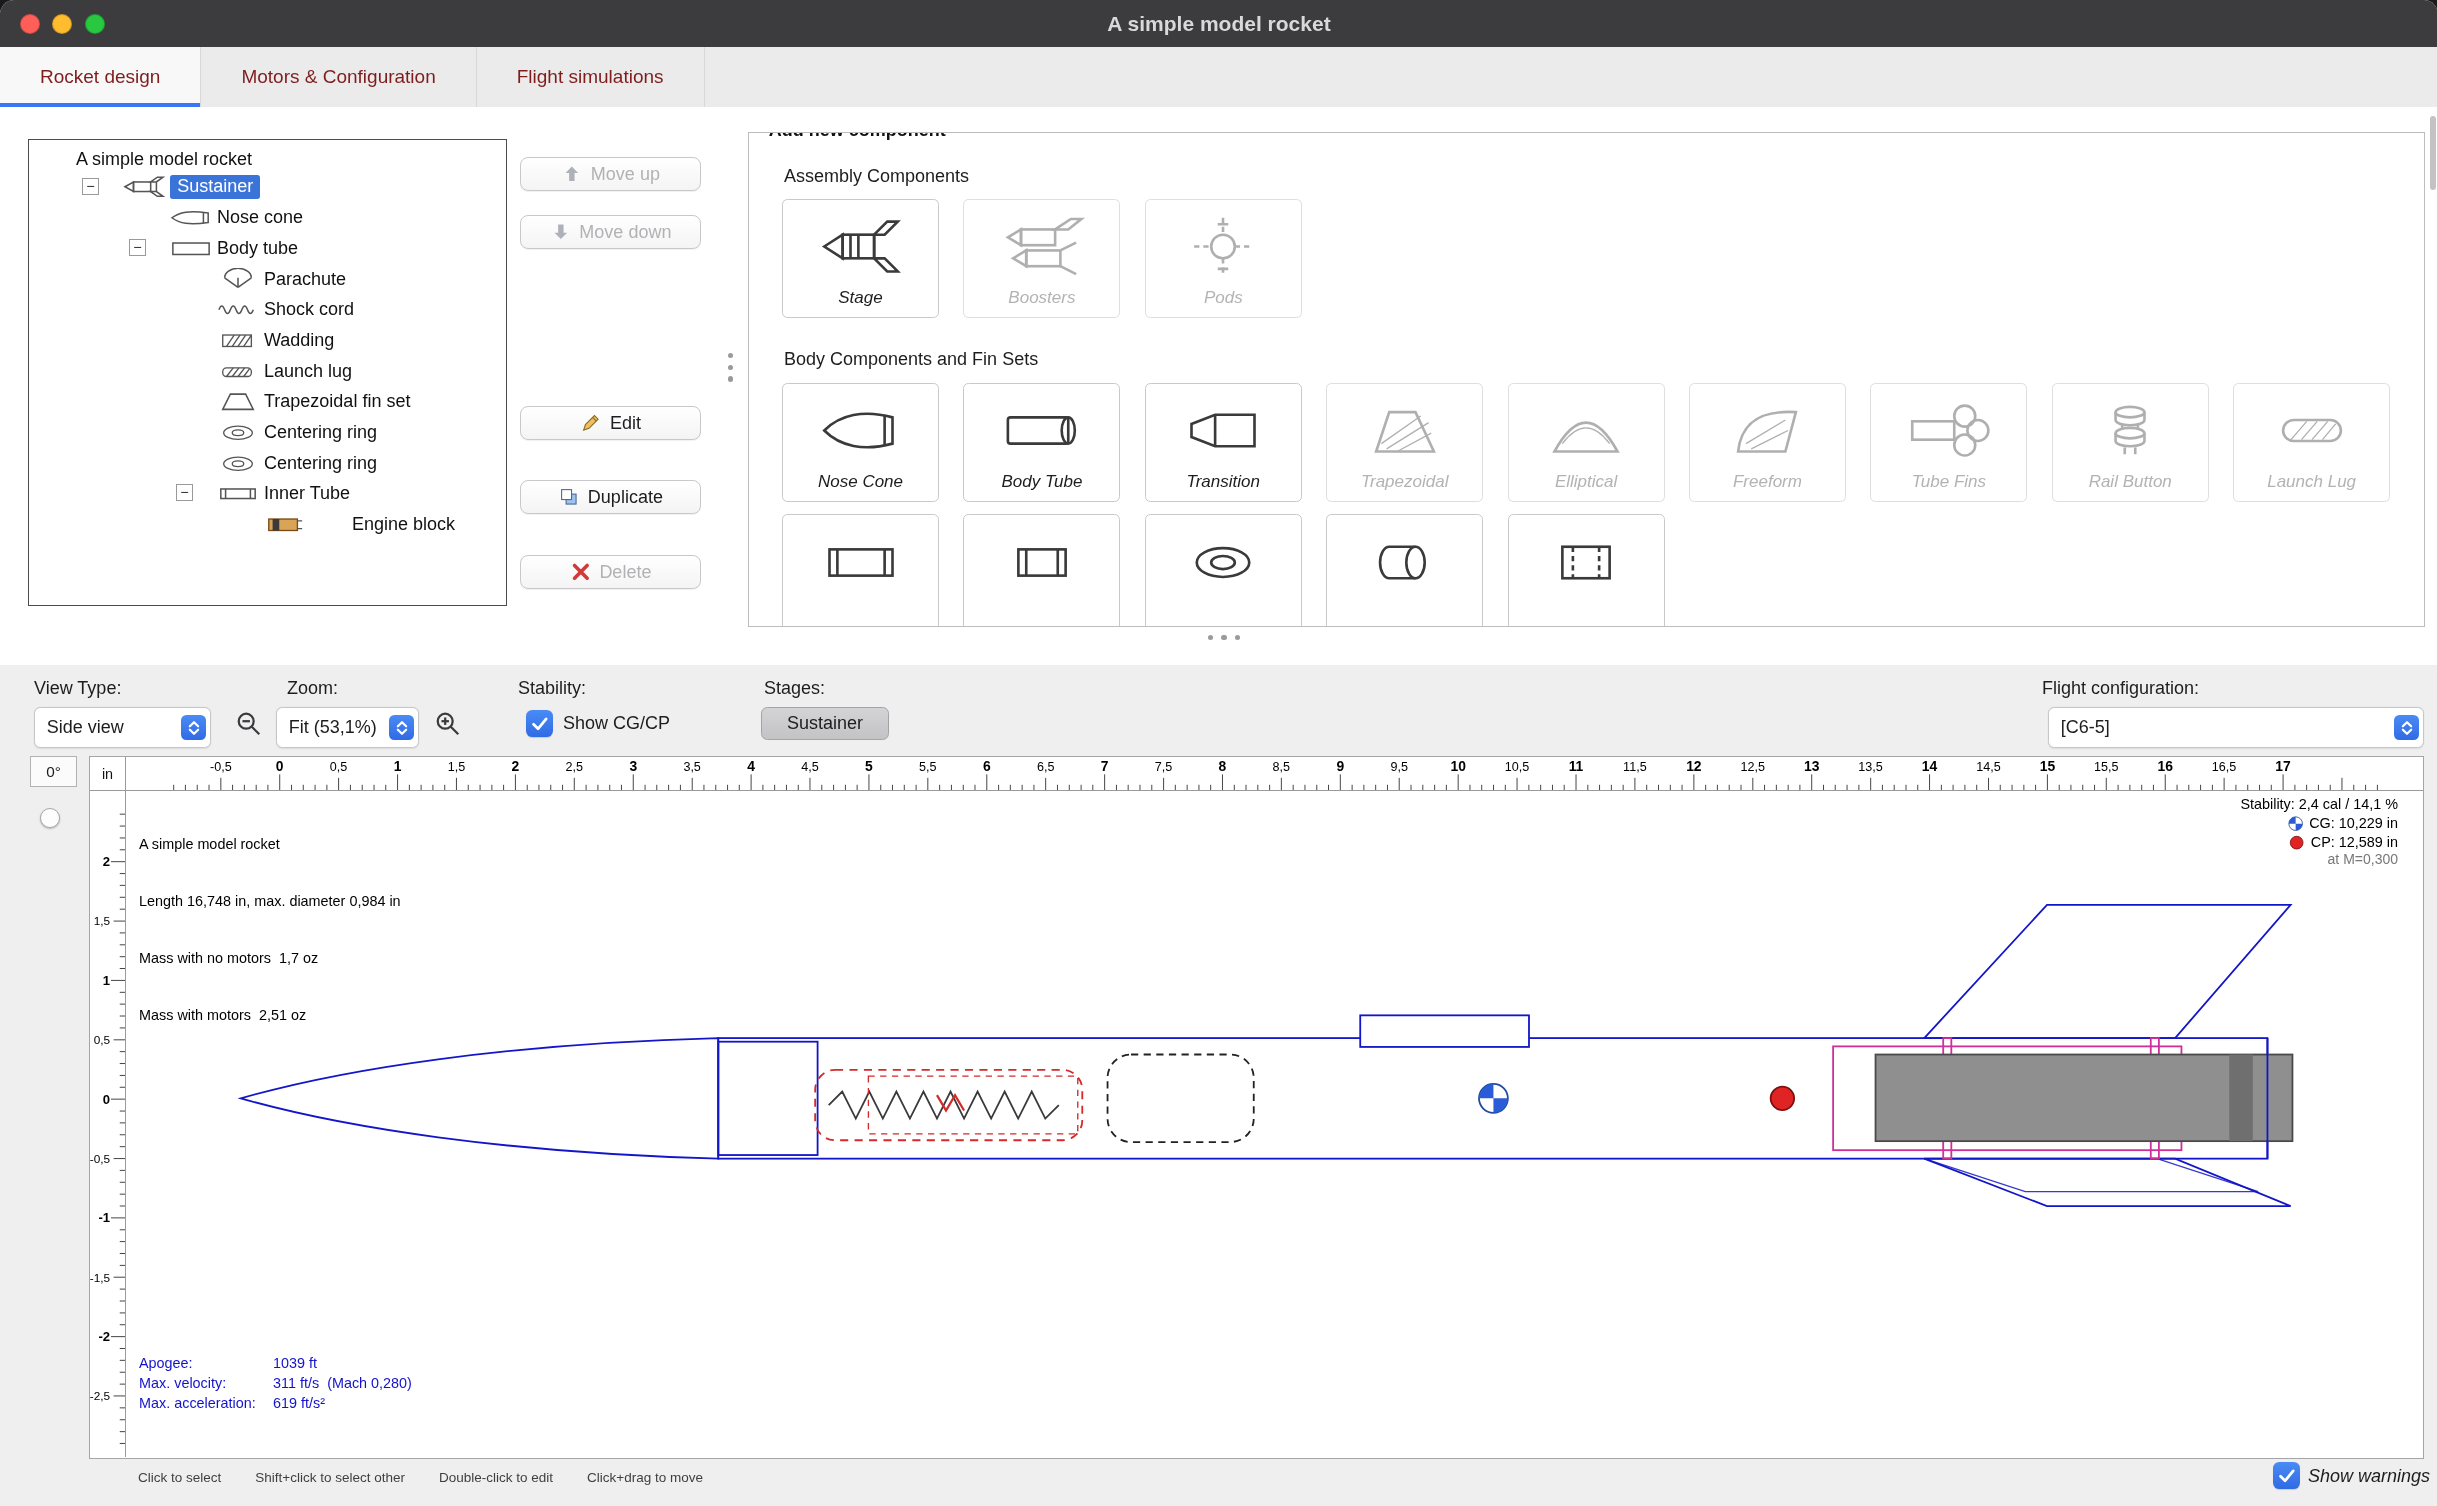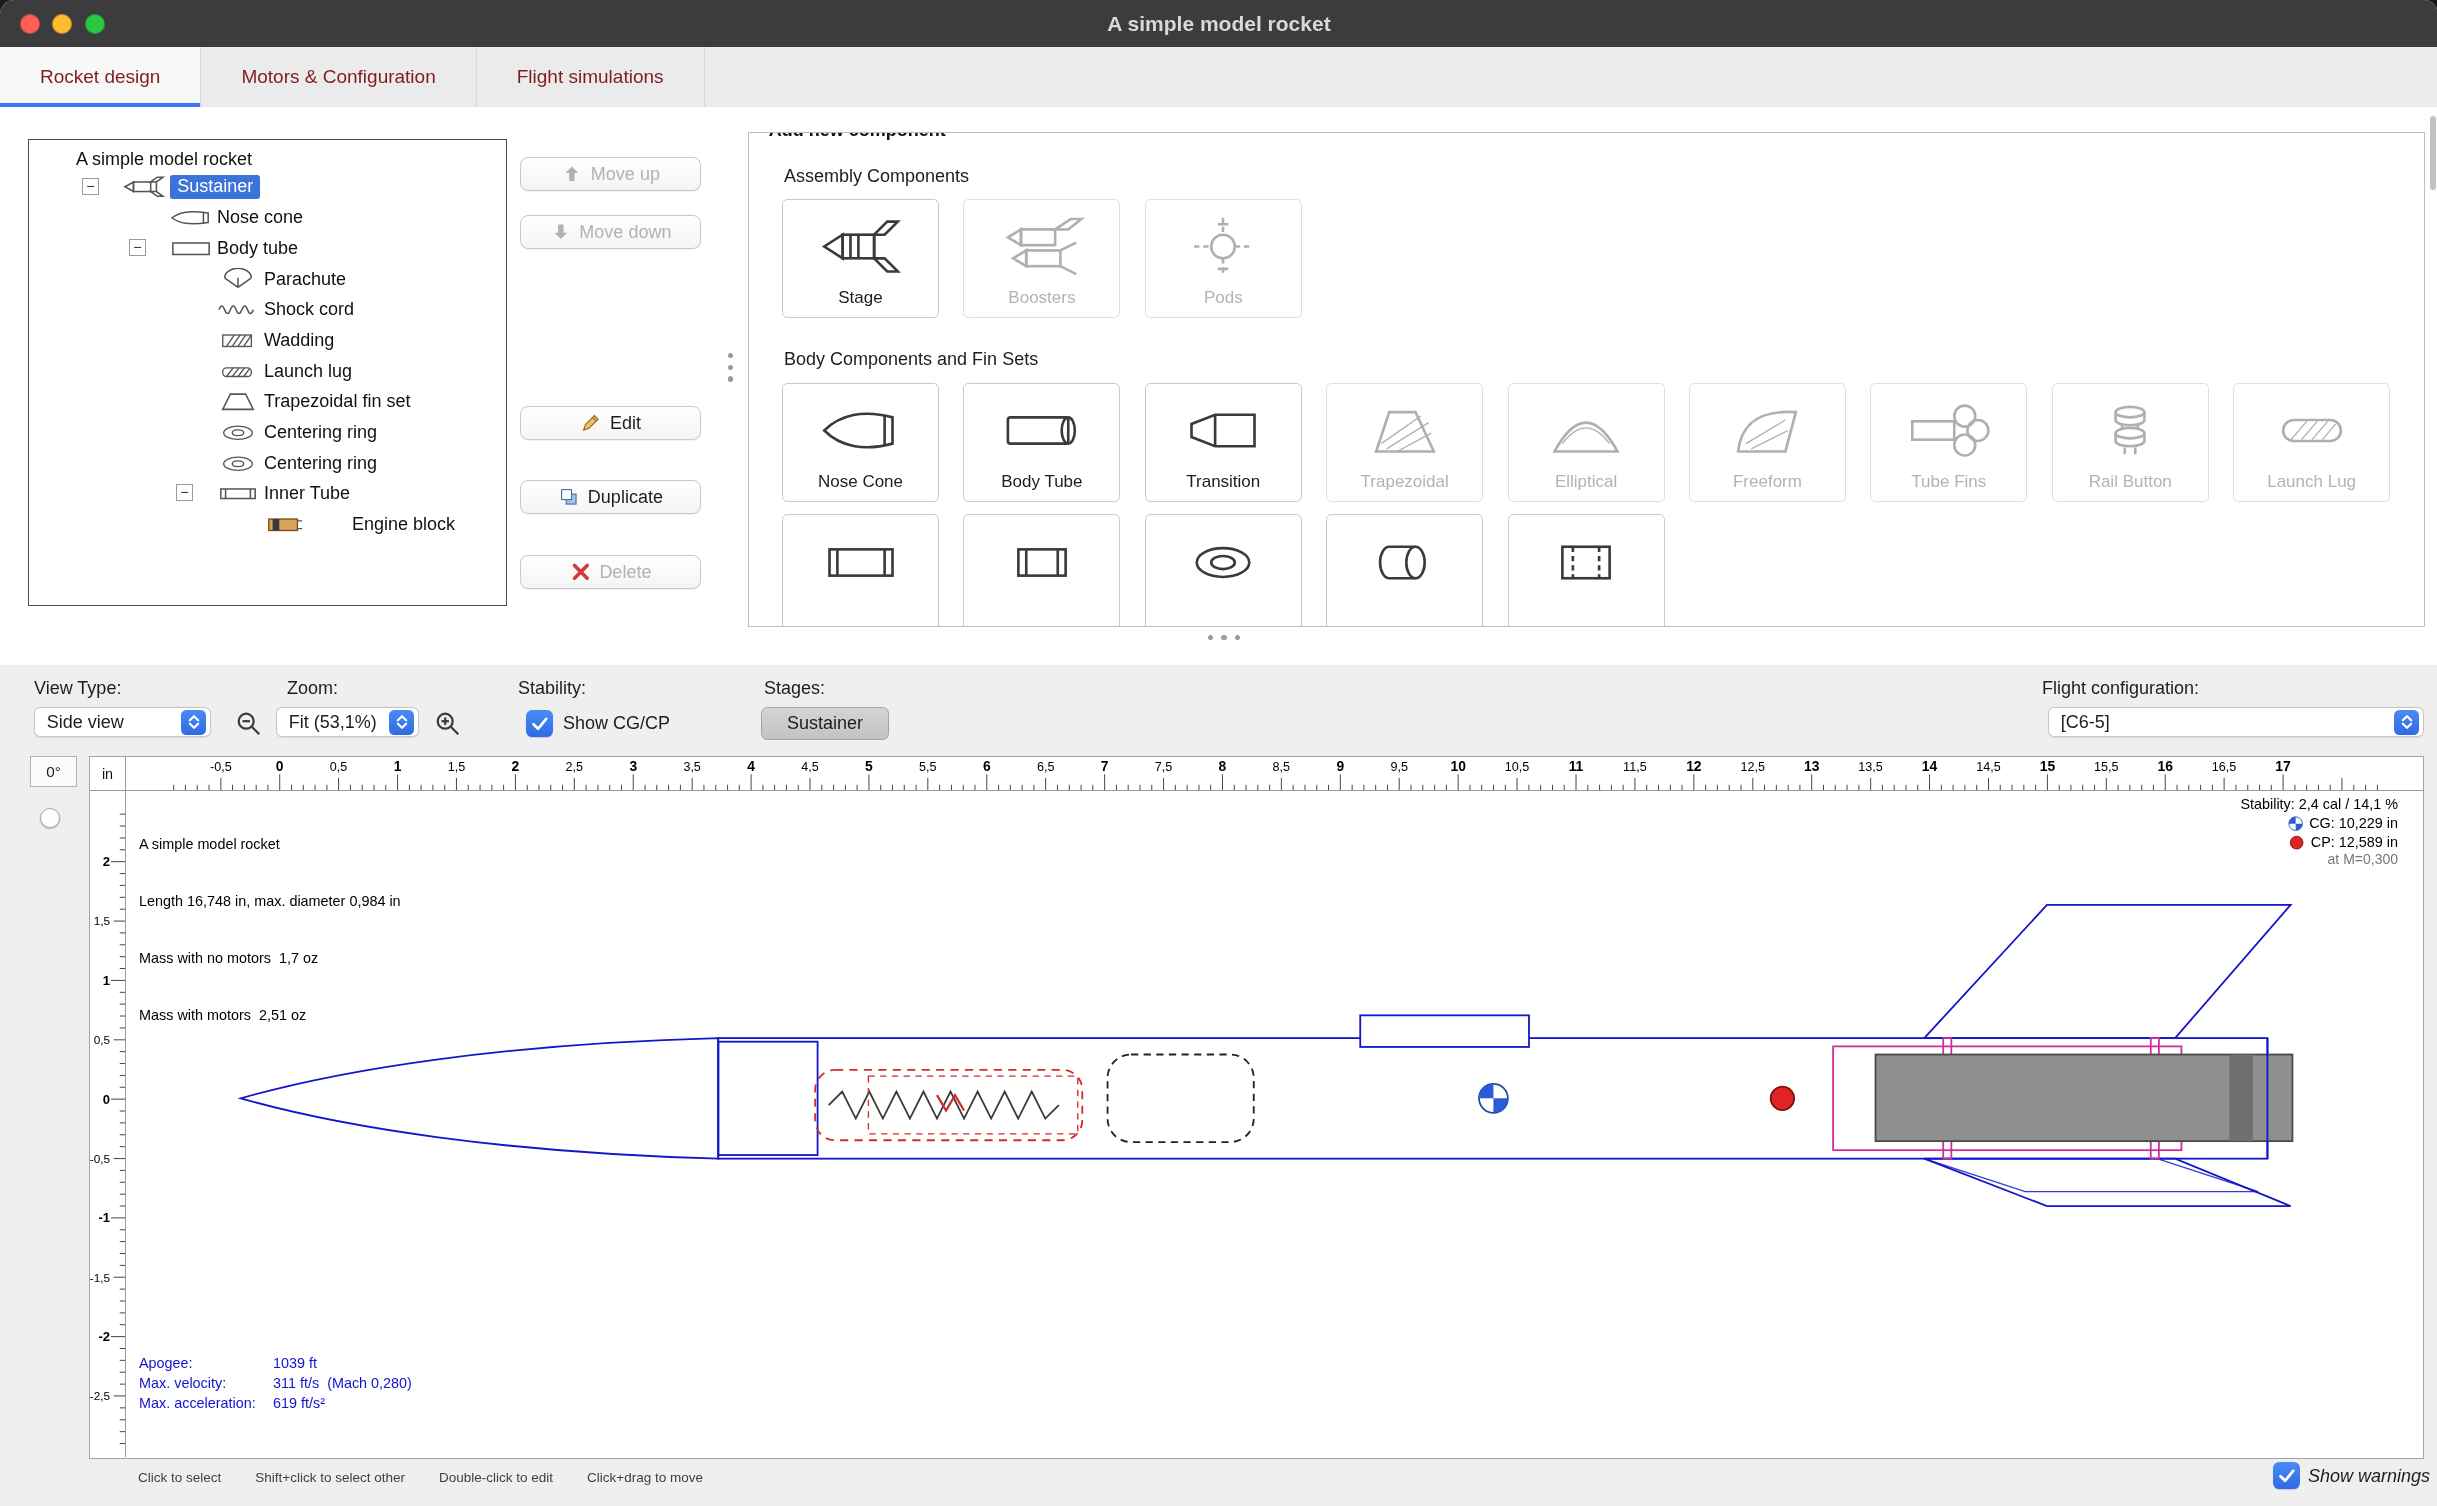--- a/index.html
+++ b/index.html
@@ -35,37 +35,37 @@
 
   .action-btn{position:absolute;left:520px;width:181px;height:34px;border:0.9px solid #c8c8ca;border-radius:8.1px;background:linear-gradient(#ffffff,#f4f4f5);display:flex;align-items:center;justify-content:center;gap:8.1px;font-size:18px;color:#1d1d1f;box-shadow:0 0.9px 0.9px rgba(0,0,0,.06);box-sizing:border-box;}
   .action-btn.disabled{color:#b2b2b5;}
   .action-btn svg{width:21.7px;height:21.7px;}
 
   .add-panel{position:absolute;left:748px;top:25px;width:1677px;height:495px;border:0.9px solid #bdbdbf;background:#fff;box-sizing:border-box;overflow:hidden;}
   .add-legend{position:absolute;left:12.6px;top:-12.6px;background:#fff;padding:0 7.2px;font-size:18px;font-weight:bold;color:#111;}
   .add-heading{margin:31px 0 0 35px;font-size:18px;color:#1d1d1f;}
   .add-heading:first-of-type{margin-top:32.5px;}
   .card-row{display:flex;gap:24.4px;margin:12.6px 0 0 33px;}
-  .card{width:157px;height:119px;border:0.9px solid #c9c9cb;border-radius:5.4px;background:#fff;display:flex;flex-direction:column;align-items:center;box-sizing:border-box;padding:5.4px 0 7.2px 0;}
+  .card{width:157px;height:119px;border:0.9px solid #c9c9cb;border-radius:5.4px;background:#fff;display:flex;flex-direction:column;align-items:center;box-sizing:border-box;padding:5.4px 0 7.2px 0;font-style:italic;}
   .card-icon{flex:1;display:flex;align-items:center;justify-content:center;width:100%;}
   .card-icon svg{width:90px;height:63px;}
   .card-label{font-size:17px;color:#1d1d1f;height:21.7px;}
   .card.disabled{border-color:#dedee0;}
   .card.disabled .card-label{color:#b3b3b5;}
   .card.disabled .card-icon{opacity:.4;}
 
   .vdots{position:absolute;left:728px;top:246px;display:flex;flex-direction:column;gap:6.3px;}
   .vdots i,.hdots i{width:5.4px;height:5.4px;border-radius:50%;background:#9a9a9c;display:block;}
   .hdots{position:absolute;left:1208px;top:528px;display:flex;gap:8.1px;}
   .scroll-thumb{position:absolute;left:2430px;top:9px;width:6.3px;height:74px;border-radius:3.6px;background:#c2c2c4;}
 
   
   .bottom-area{position:absolute;top:665px;left:0;right:0;bottom:0;background:#efeff0;}
   .ctl-label{position:absolute;top:12.6px;font-size:18px;color:#1d1d1f;white-space:nowrap;}
-  .mac-select{position:absolute;top:42px;height:30px;background:#fff;border:0.9px solid #c6c6c8;border-radius:6.3px;display:flex;align-items:center;justify-content:space-between;padding:0 3.6px 0 11.7px;font-size:18px;color:#1d1d1f;box-sizing:border-box;box-shadow:0 0.9px 1.8px rgba(0,0,0,.08);white-space:nowrap;overflow:hidden;}
+  .mac-select{position:absolute;top:42px;height:41px;background:#fff;border:0.9px solid #c6c6c8;border-radius:6.3px;display:flex;align-items:center;justify-content:space-between;padding:0 3.6px 0 11.7px;font-size:18px;color:#1d1d1f;box-sizing:border-box;box-shadow:0 0.9px 1.8px rgba(0,0,0,.08);white-space:nowrap;overflow:hidden;}
   .select-arrows{width:25px;height:25px;min-width:25px;border-radius:5.4px;background:linear-gradient(#4a8bf5,#2f6be4);display:flex;align-items:center;justify-content:center;margin-left:7.2px;}
   .select-arrows svg{width:20px;height:20px;}
   .icon-btn{position:absolute;top:43px;width:32.5px;height:32.5px;display:flex;align-items:center;justify-content:center;}
   .icon-btn svg{width:28px;height:28px;}
   .checkbox{position:absolute;width:27px;height:27px;border-radius:6.3px;background:linear-gradient(#4a8bf5,#2f6be4);display:flex;align-items:center;justify-content:center;box-shadow:0 0.9px 0.9px rgba(0,0,0,.15);}
   .checkbox svg{width:21.7px;height:21.7px;}
   .ctl-text{position:absolute;font-size:18px;color:#1d1d1f;white-space:nowrap;}
   .stage-btn{position:absolute;left:761px;top:42px;width:128px;height:32.5px;border:0.9px solid #a3a3a5;border-radius:6.3px;background:linear-gradient(#d4d4d6,#c3c3c5);font-size:18px;color:#1d1d1f;display:flex;align-items:center;justify-content:center;box-sizing:border-box;}
 
   .rotation-box{position:absolute;left:30px;top:91px;width:47px;height:31px;border:0.9px solid #b2b2b4;background:#fbfbfc;font-size:15.3px;color:#1d1d1f;display:flex;align-items:center;justify-content:center;box-sizing:border-box;}

